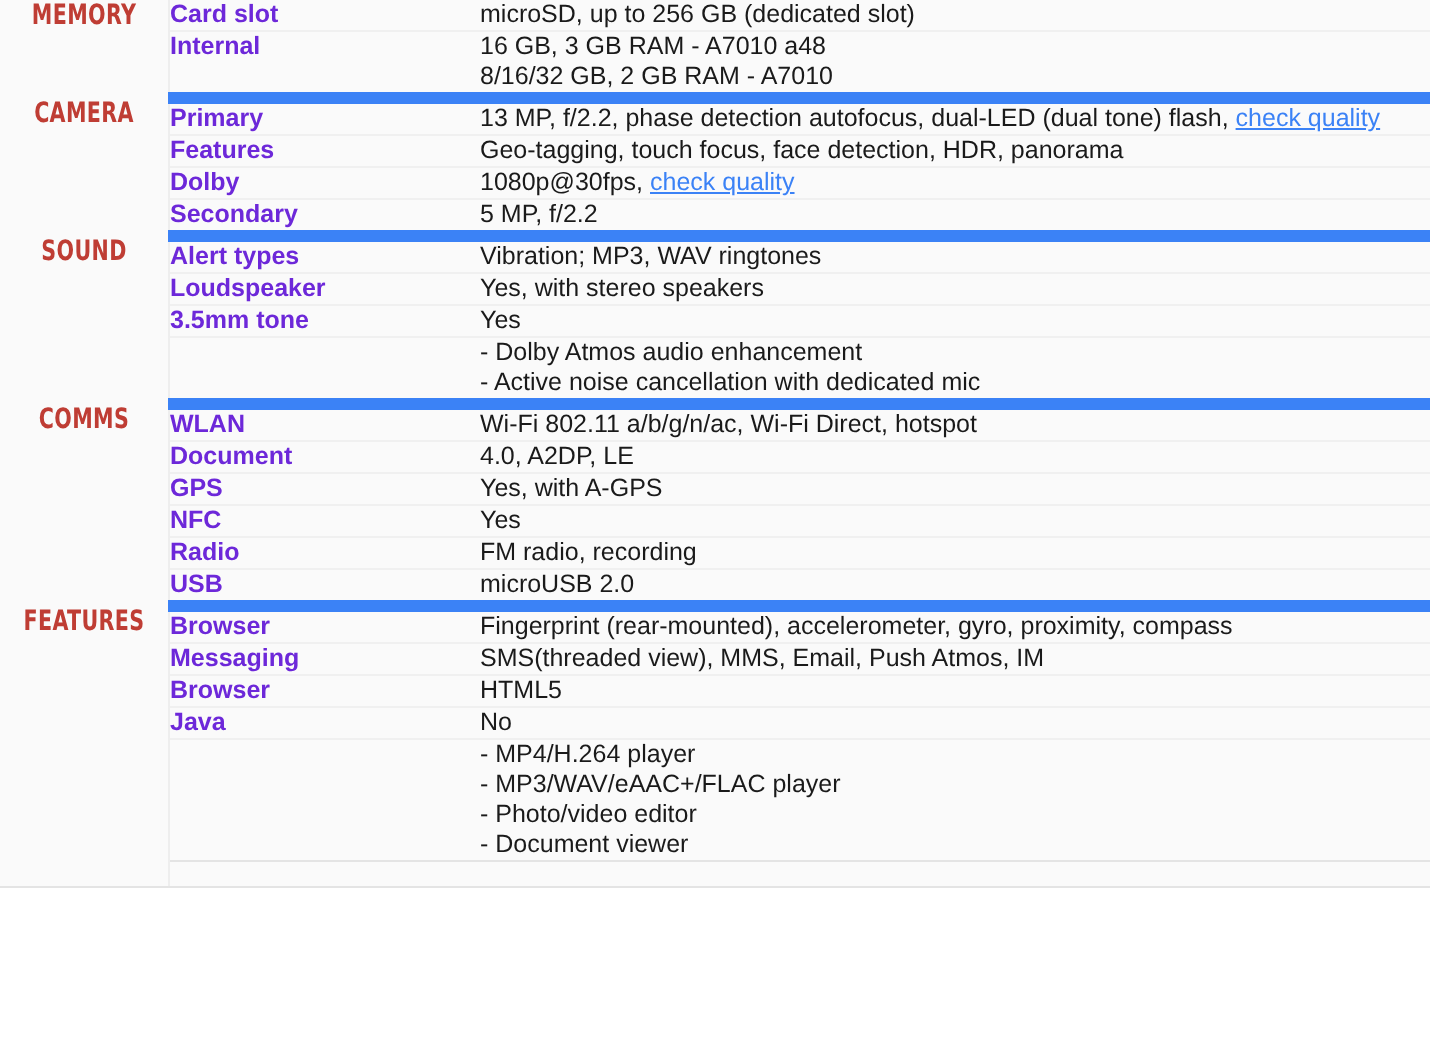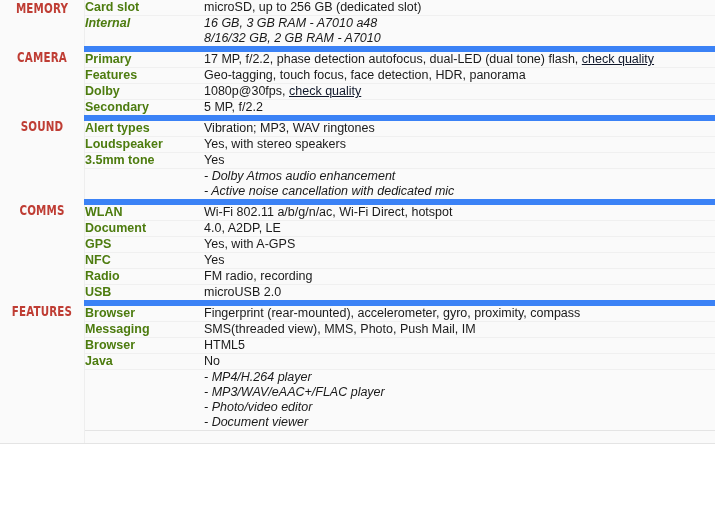--- a/index.html
+++ b/index.html
@@ -46,21 +46,21 @@
     letter-spacing: 0.2px;
     line-height: 17px;
     transform: scaleX(0.82);
     transform-origin: center top;
     white-space: nowrap;
   }
 
   
   td.ttl {
     width: 119px;
-    color: #4d7c0f;
+    color: #6d28d9;
     font-weight: bold;
     font-size: 12.5px;
     line-height: 14px;
     padding: 4px 6px 4px 11px;
     border-bottom: 1px solid #f0f0f0;
     white-space: nowrap;
   }
 
   
   td.nfo {
@@ -72,30 +72,30 @@
   }
 
   
   tr.row-sep td.ttl,
   tr.row-sep td.nfo { border-bottom: 1px solid #e4e4e4; }
 
   tr.sect-start td.ttl,
   tr.sect-start td.nfo { border-top: 6px solid #3b82f6; }
 
   tr.tall td.ttl,
-  tr.tall td.nfo { padding-top: 4px; padding-bottom: 5px; font-style: italic; }
+  tr.tall td.nfo { padding-top: 4px; padding-bottom: 5px; }
 
   td.ttl.blank { font-size: 0; }
 
   a.spec-link {
-    color: #0f172a;
+    color: #3b82f6;
     text-decoration: underline;
   }
 
-  .nfo-line { display: block; }
+  .nfo-line { display: block; margin-left: 36px; }
 
   
   tr.clipped td { height: 12px; border-bottom: 1px solid #e4e4e4; }
 </style>
 </head>
 <body>
 
 <table id="spec-table">
   <tbody>
       <tr>
@@ -113,21 +113,21 @@
           <span class="nfo-line"><span>16 GB, 3 GB RAM - A7010 a48</span></span>
           <span class="nfo-line"><span>8/16/32 GB, 2 GB RAM - A7010</span></span>
         </td>
       </tr>
       <tr class=" sect-start">
         <td class="cat" rowspan="4">
           <span class="cat-label">CAMERA</span>
         </td>
         <td class="ttl">Primary</td>
         <td class="nfo">
-          <span class="nfo-line"><span>17 MP, f/2.2, phase detection autofocus, dual-LED (dual tone) flash,</span> <a class="spec-link" href="#">check quality</a></span>
+          <span class="nfo-line"><span>13 MP, f/2.2, phase detection autofocus, dual-LED (dual tone) flash,</span> <a class="spec-link" href="#">check quality</a></span>
         </td>
       </tr>
       <tr>
         <td class="ttl">Features</td>
         <td class="nfo">
           <span class="nfo-line"><span>Geo-tagging, touch focus, face detection, HDR, panorama</span></span>
         </td>
       </tr>
       <tr>
         <td class="ttl">Dolby</td>
@@ -213,21 +213,21 @@
           <span class="cat-label">FEATURES</span>
         </td>
         <td class="ttl">Browser</td>
         <td class="nfo">
           <span class="nfo-line"><span>Fingerprint (rear-mounted), accelerometer, gyro, proximity, compass</span></span>
         </td>
       </tr>
       <tr>
         <td class="ttl">Messaging</td>
         <td class="nfo">
-          <span class="nfo-line"><span>SMS(threaded view), MMS, Photo, Push Mail, IM</span></span>
+          <span class="nfo-line"><span>SMS(threaded view), MMS, Email, Push Atmos, IM</span></span>
         </td>
       </tr>
       <tr>
         <td class="ttl">Browser</td>
         <td class="nfo">
           <span class="nfo-line"><span>HTML5</span></span>
         </td>
       </tr>
       <tr>
         <td class="ttl">Java</td>

